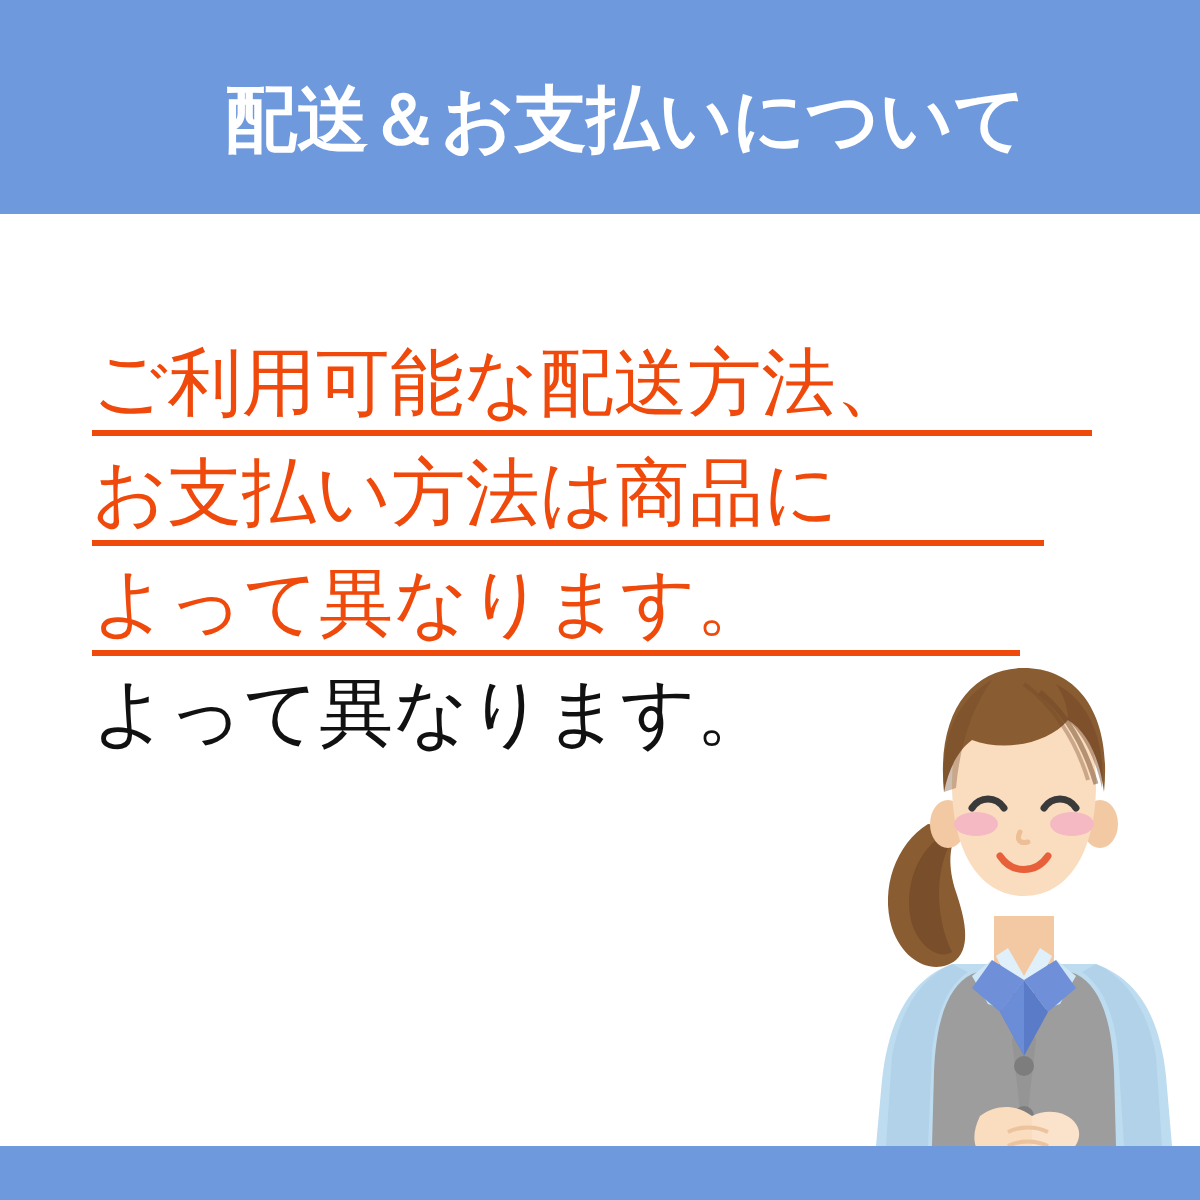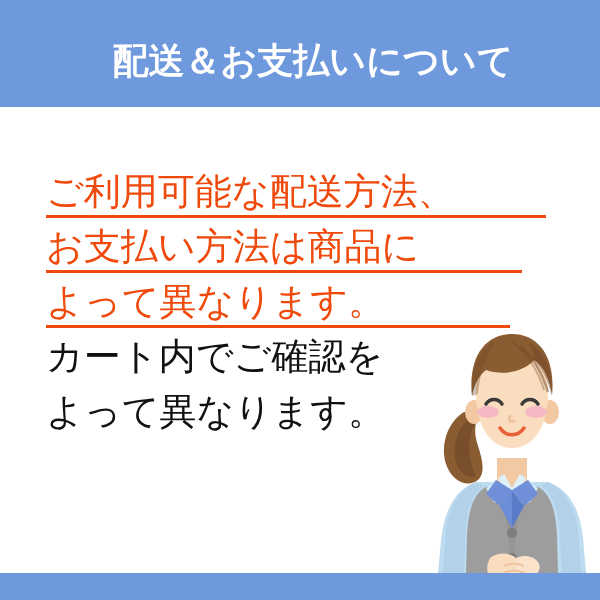--- a/index.html
+++ b/index.html
@@ -107,21 +107,20 @@
 
 <div id="banner">
 
   <div id="header-bar"></div>
   <div id="header-title">配送＆お支払いについて</div>
 
   <div id="message-block">
     <div class="msg-line highlight underlined u-full">ご利用可能な配送方法、</div>
     <div class="msg-line highlight underlined u-mid">お支払い方法は商品に</div>
     <div class="msg-line highlight underlined u-short">よって異なります。</div>
-    <div class="msg-line plain">カート内でご確認を</div>
     <div class="msg-line plain">よって異なります。</div>
   </div>
 
   <div id="illustration">
     <svg width="176" height="243" viewBox="0 0 176 243" xmlns="http://www.w3.org/2000/svg">
 
       <path d="M52 152 C30 160 20 182 17 210 L14 243 L162 243 L159 208 C156 180 146 160 124 152 Z" fill="#bedcf0"></path>
 
       <path d="M52 152 C36 159 26 176 22 198 L19 243 L40 243 L42 196 C44 176 50 163 60 156 Z" fill="#a8cbe6" opacity="0.55"></path>
 

